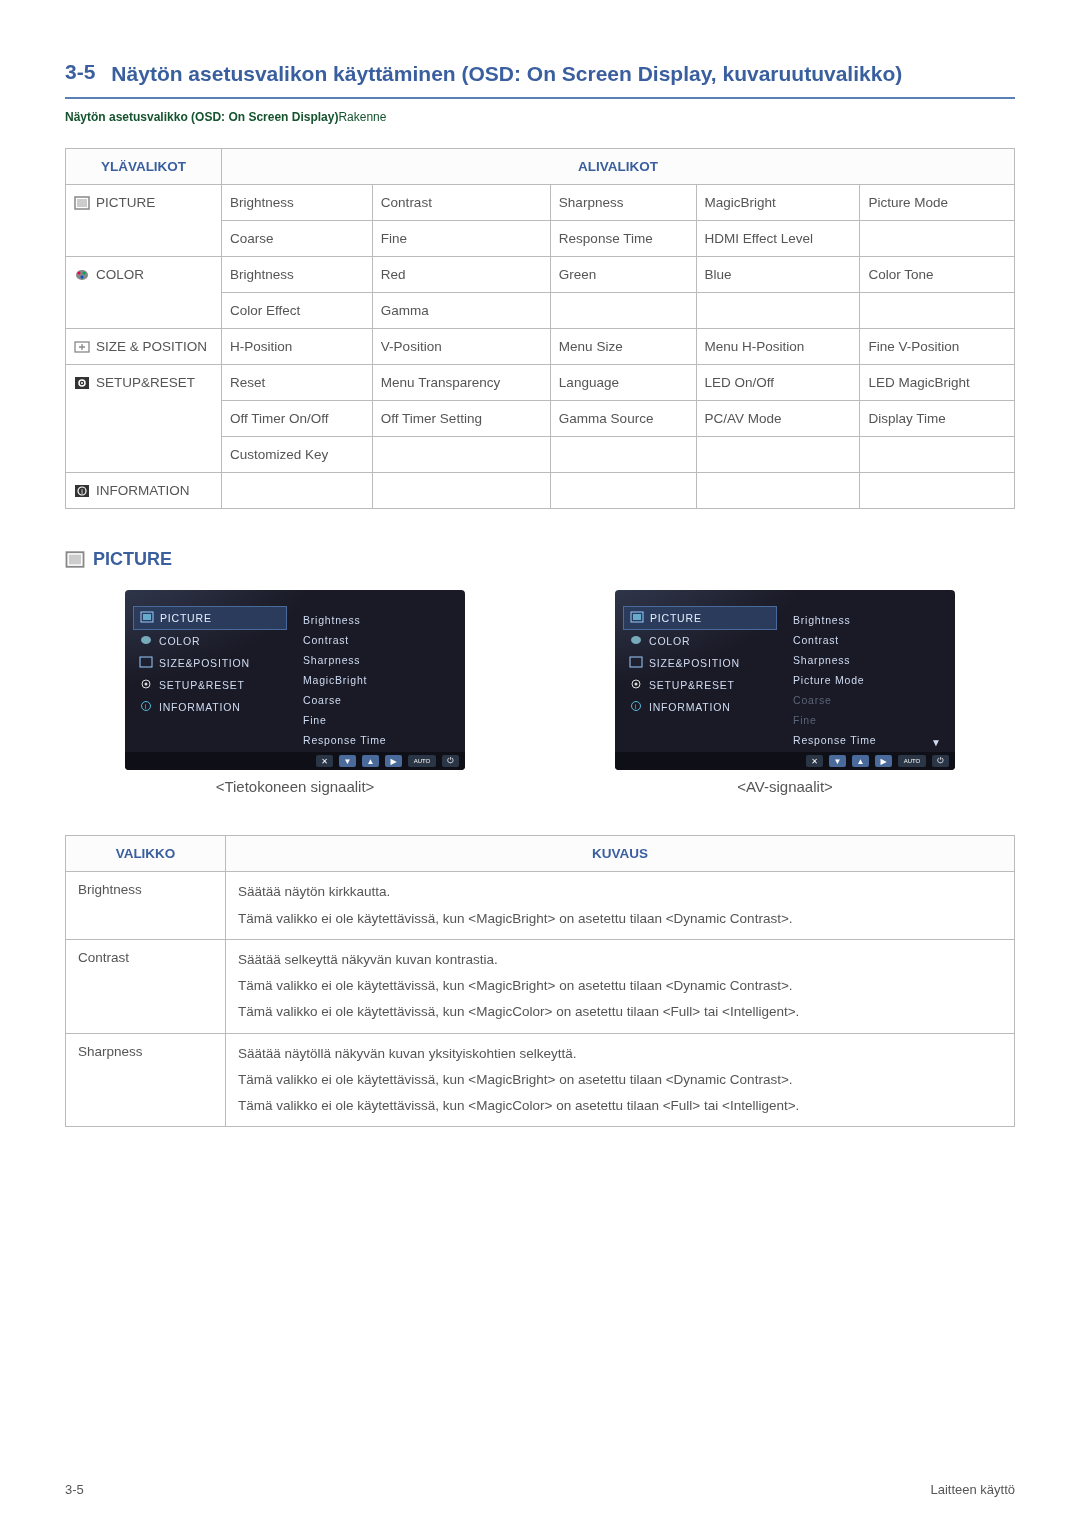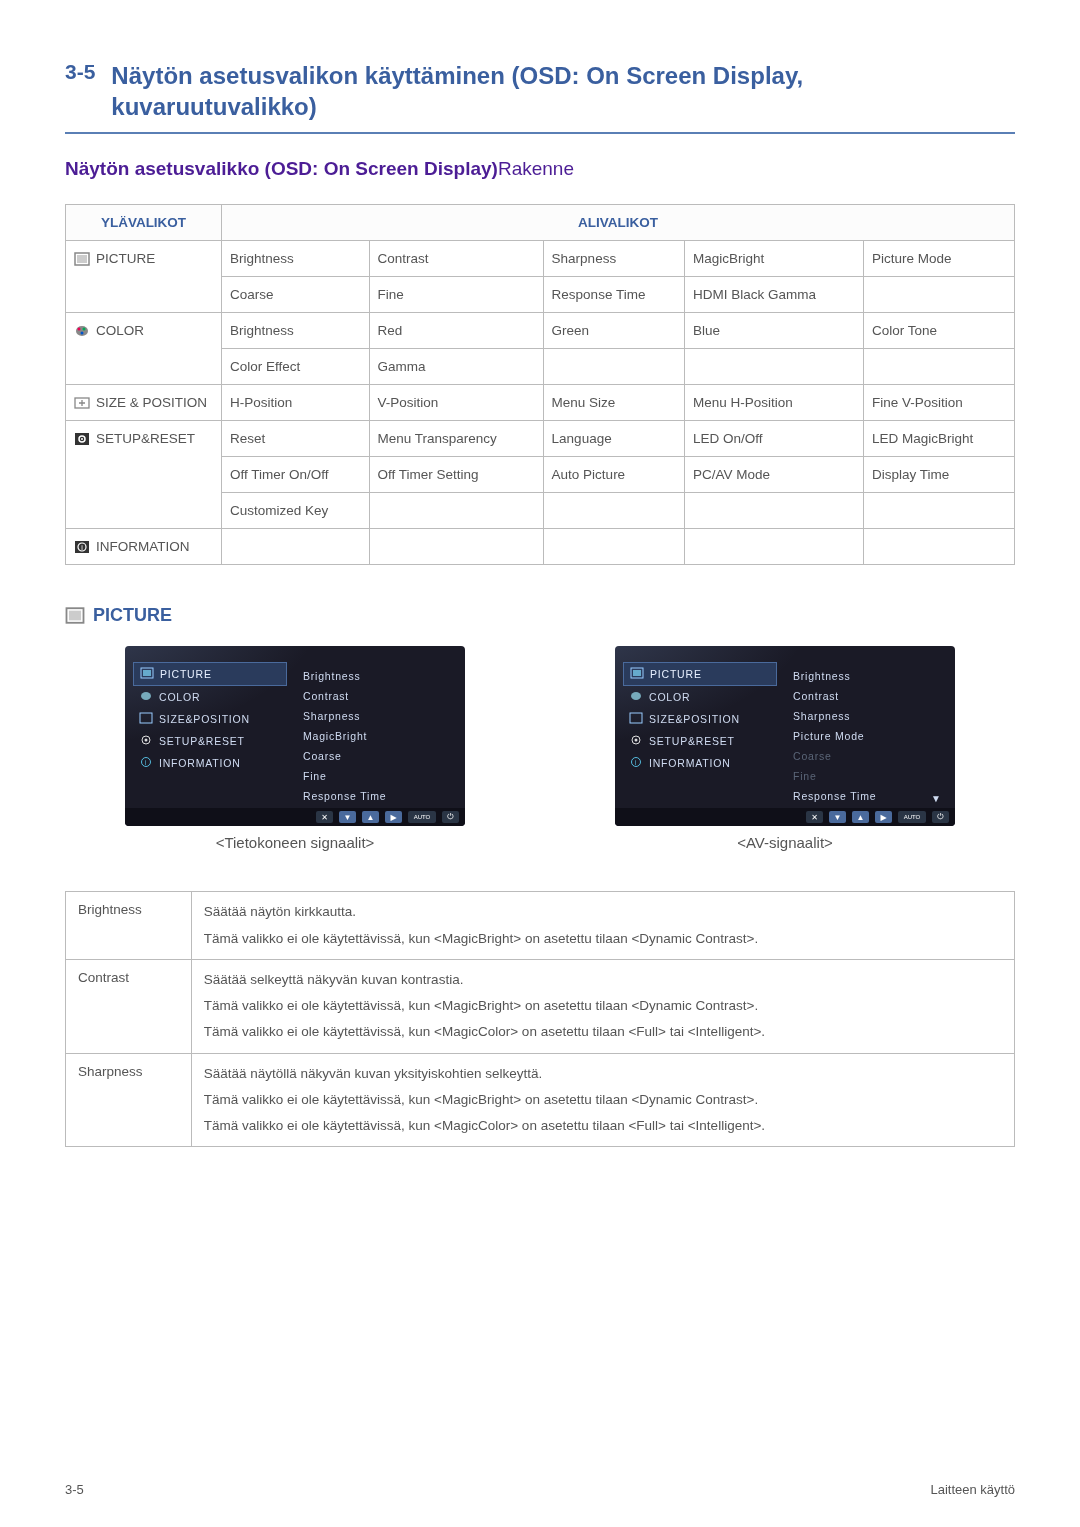--- a/index.html
+++ b/index.html
@@ -20,29 +20,29 @@
       padding-bottom: 10px;
     }
     .title-num {
       color: #3a5f9f;
       font-size: 21px;
       font-weight: bold;
       margin-right: 16px;
     }
     .title-text {
       color: #3a5f9f;
-      font-size: 24px;
+      font-size: 21px;
       font-weight: bold;
       line-height: 1.3;
     }
     .subheading {
-      font-size: 19px;
+      font-size: 12px;
       font-weight: bold;
-      color: #4c1d95;
-      margin-top: 24px;
+      color: #14532d;
+      margin-top: 11px;
       margin-bottom: 20px;
     }
     .subheading .normal { font-weight: normal; }
     table.menu-struct {
       border-collapse: collapse;
       width: 100%;
       margin-bottom: 40px;
       margin-top: 24px;
     }
     table.menu-struct th, table.menu-struct td {
@@ -238,21 +238,21 @@
     <td>Brightness</td>
     <td>Contrast</td>
     <td>Sharpness</td>
     <td>MagicBright</td>
     <td>Picture Mode</td>
   </tr>
   <tr>
     <td>Coarse</td>
     <td>Fine</td>
     <td>Response Time</td>
-    <td>HDMI Black Gamma</td>
+    <td>HDMI Effect Level</td>
     <td></td>
   </tr>
   <tr>
     <td rowspan="2">
       <div class="menu-row-label">
         <svg width="16" height="14" viewBox="0 0 16 14">
               <ellipse cx="8" cy="7" rx="6" ry="5" fill="#888"></ellipse>
               <circle cx="5" cy="5" r="1.5" fill="#e05"></circle>
               <circle cx="10" cy="5" r="1.5" fill="#0a5"></circle>
               <circle cx="8" cy="9" r="1.5" fill="#05c"></circle>
@@ -302,21 +302,21 @@
     </td>
     <td>Reset</td>
     <td>Menu Transparency</td>
     <td>Language</td>
     <td>LED On/Off</td>
     <td>LED MagicBright</td>
   </tr>
   <tr>
     <td>Off Timer On/Off</td>
     <td>Off Timer Setting</td>
-    <td>Auto Picture</td>
+    <td>Gamma Source</td>
     <td>PC/AV Mode</td>
     <td>Display Time</td>
   </tr>
   <tr>
     <td>Customized Key</td>
     <td></td>
     <td></td>
     <td></td>
     <td></td>
   </tr>
@@ -462,20 +462,24 @@
         <div class="osd-btn dark" style="width:28px;font-size:6px">AUTO</div>
         <div class="osd-btn dark">⏻</div>
       </div>
     </div>
     <div class="osd-caption">&lt;AV-signaalit&gt;</div>
   </div>
 </div>
 
 <table class="desc">
   <tbody>
+      <tr>
+    <th class="desc-col1">VALIKKO</th>
+    <th>KUVAUS</th>
+  </tr>
   <tr>
     <td>Brightness</td>
     <td class="desc-cell">
       <p>Säätää näytön kirkkautta.</p>
       <p>Tämä valikko ei ole käytettävissä, kun &lt;MagicBright&gt; on asetettu tilaan &lt;Dynamic Contrast&gt;.</p>
     </td>
   </tr>
   <tr>
     <td>Contrast</td>
     <td class="desc-cell">

